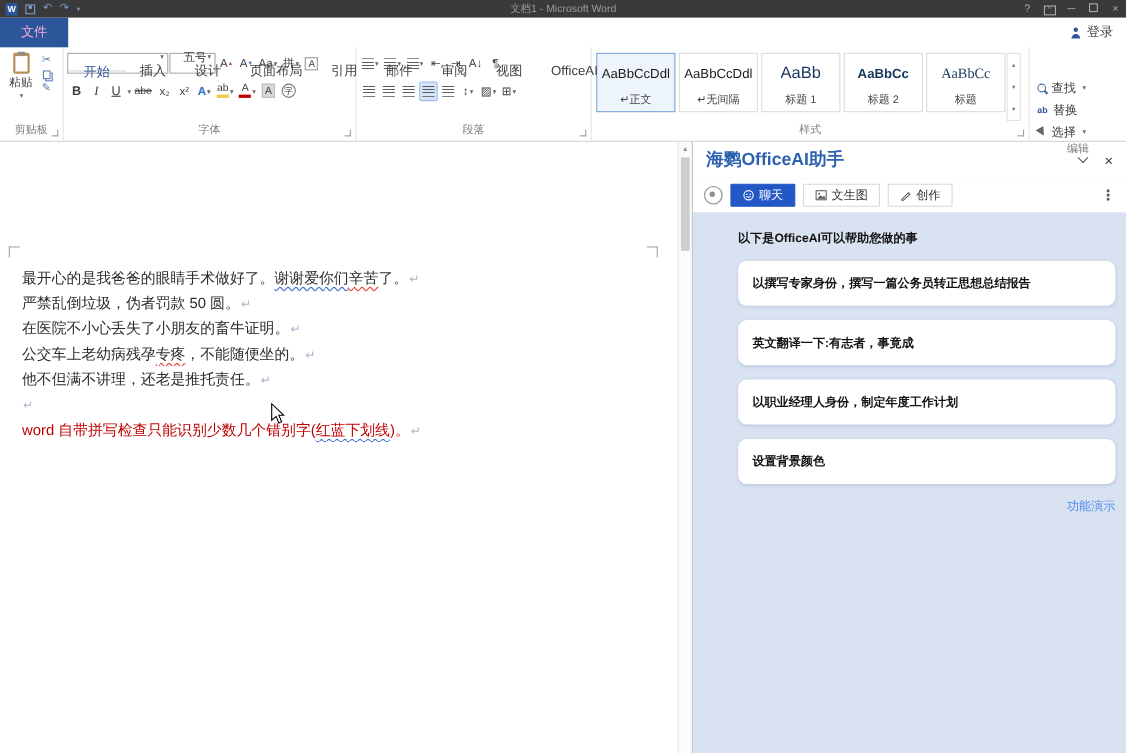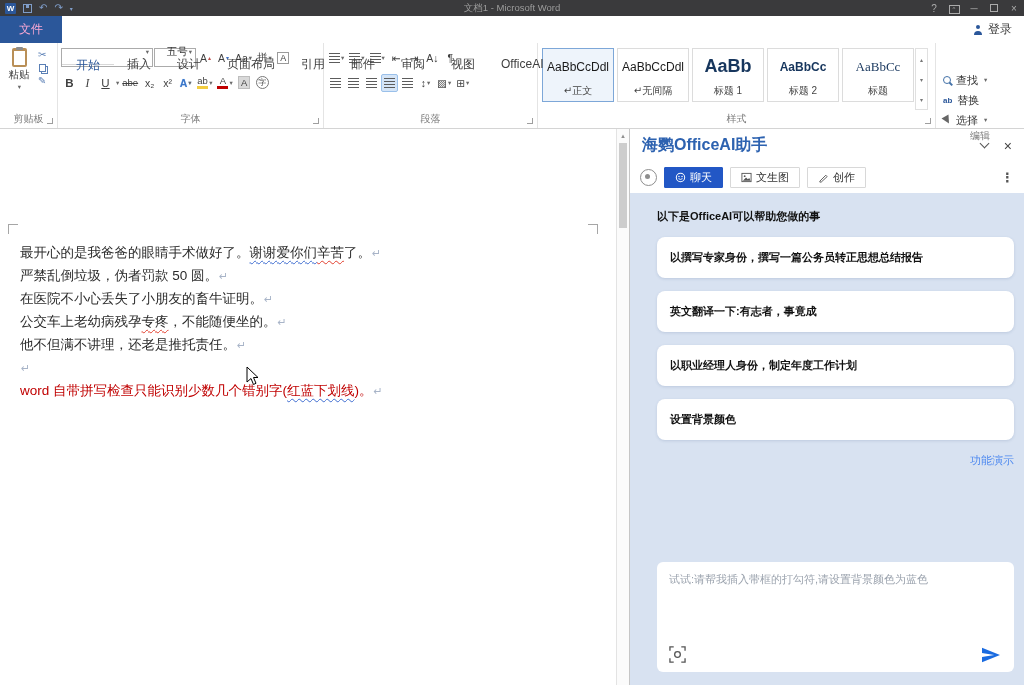--- a/index.html
+++ b/index.html
@@ -68,21 +68,21 @@
   .shadeA { background: #d9d9d9; border: 1px solid #bdbdbd; padding: 0 2px; font-size: 9.5px; }
   .encircle { border: 1px solid #777; border-radius: 50%; width: 13px; height: 13px; font-size: 8px; display: inline-flex; align-items: center; justify-content: center; }
   .boxA { border: 1px solid #9a9a9a; padding: 0 2px; font-size: 9px; }
 
   .styles-body { display: flex; gap: 3px; padding: 3px 1px 2px; }
   .scard { width: 72px; height: 54px; border: 1px solid #dcdcdc; background: #fff; display: flex; flex-direction: column; align-items: center; justify-content: flex-start; padding-bottom: 3px; }
   .scard.sel { border: 1px solid #7da7d8; background: #eef4fb; }
   .sprev { flex: 1; display: flex; align-items: center; white-space: nowrap; overflow: hidden; max-width: 68px; }
   .sname { font-size: 10px; color: #444; white-space: nowrap; }
   .p-body { font-size: 12px; color: #1a1a1a; }
-  .p-h1 { font-size: 18px; font-weight: bold; color: #17365d; }
+  .p-h1 { font-size: 15px; font-weight: normal; color: #17365d; }
   .p-h2 { font-size: 12px; font-weight: bold; color: #17365d; }
   .p-t { font-size: 13px; font-family: "Liberation Serif", serif; color: #17365d; }
   .sscroll { width: 13px; display: flex; flex-direction: column; border: 1px solid #e0e0e0; margin: 3px 0 2px; }
   .sscroll .sc { flex: 1; display: flex; align-items: center; justify-content: center; font-size: 6px; color: #777; }
 
   .ed-body { display: flex; flex-direction: column; justify-content: center; gap: 2px; padding: 2px 2px 0 4px; margin-top: 24px; }
   .edrow { display: flex; align-items: center; gap: 5px; font-size: 11px; color: #333; height: 18px; }
   .mag { width: 8px; height: 8px; border: 1.5px solid #4472a8; border-radius: 50%; position: relative; display: inline-block; }
   .mag::after { content: ""; position: absolute; width: 4px; height: 1.5px; background: #4472a8; transform: rotate(45deg); right: -3px; bottom: -1px; }
   .abic { font-size: 8px; color: #2b579a; font-weight: bold; }
@@ -108,21 +108,21 @@
   .ph { height: 33px; background: #fff; display: flex; align-items: center; padding: 0 12px; }
   .ph .t { font-size: 16px; font-weight: bold; color: #2d62b0; }
   .chev { margin-left: auto; width: 7px; height: 7px; border-right: 1.5px solid #555; border-bottom: 1.5px solid #555; transform: rotate(45deg); margin-top: -4px; }
   .ph .x { margin-left: 16px; font-size: 14px; color: #444; }
   .ptabs { height: 31px; background: #fff; display: flex; align-items: center; padding: 0 10px; gap: 7px; }
   .plogo { width: 17px; height: 17px; border: 1.5px solid #8e8e8e; border-radius: 50%; position: relative; }
   .plogo::after { content: ""; position: absolute; left: 4px; top: 4px; width: 5px; height: 5px; border-radius: 50%; background: #8e8e8e; }
   .ptab { height: 21px; display: flex; align-items: center; gap: 4px; padding: 0 10px; font-size: 11px; background: #fff; border: 1px solid #d8d8d8; color: #333; border-radius: 1px; }
   .ptab.act { background: #2257c5; border-color: #2257c5; color: #fff; }
   .pdots { margin-left: auto; font-size: 13px; color: #555; font-weight: bold; }
-  .pc { position: absolute; top: 64px; left: 0; right: 0; bottom: 0; padding: 10px 10px 0 27px; }
+  .pc { position: absolute; top: 64px; left: 0; right: 0; bottom: 0; padding: 10px 10px 0 41px; }
   .intro { font-size: 11px; font-weight: bold; color: #111; margin: 6px 0 13px; }
   .card { background: #fff; border-radius: 8px; padding: 13px 13px; font-size: 11px; font-weight: bold; color: #111; margin-bottom: 13px; box-shadow: 0 1px 3px rgba(40,70,120,.15); white-space: nowrap; overflow: hidden; }
   .demo { text-align: right; color: #4f8af0; font-size: 11px; }
   .inbox { position: absolute; left: 27px; right: 10px; bottom: 13px; height: 110px; background: #fff; border-radius: 6px; }
   .inbox textarea { width: 100%; height: 72px; border: none; outline: none; resize: none; font-family: "Liberation Sans", "DejaVu Sans", sans-serif; font-size: 11px; padding: 10px 12px; color: #333; background: transparent; }
   .inbox textarea::placeholder { color: #9aa2ad; }
   .scan { position: absolute; left: 12px; bottom: 9px; }
   .send { position: absolute; right: 13px; bottom: 8px; }
 </style>
 </head>
@@ -429,26 +429,16 @@
       </span>
       <span class="pdots">⋮</span>
     </div>
     <div class="pc">
       <div class="intro">以下是OfficeAI可以帮助您做的事</div>
       <div class="card">以撰写专家身份，撰写一篇公务员转正思想总结报告</div>
       <div class="card">英文翻译一下:有志者，事竟成</div>
       <div class="card">以职业经理人身份，制定年度工作计划</div>
       <div class="card">设置背景颜色</div>
       <div class="demo">功能演示</div>
-      <div class="inbox">
-        <textarea placeholder="试试:请帮我插入带框的打勾符,请设置背景颜色为蓝色" style=""></textarea>
-        <svg class="scan" width="17" height="17" viewBox="0 0 18 18">
-            <path d="M1 5 V1 H5 M13 1 H17 V5 M17 13 V17 H13 M5 17 H1 V13" fill="none" stroke="#555" stroke-width="1.4"></path>
-            <circle cx="9" cy="9" r="3" fill="none" stroke="#555" stroke-width="1.4"></circle>
-          </svg>
-        <svg class="send" width="20" height="18" viewBox="0 0 24 22">
-            <path d="M1 20 L23 11 L1 2 L1 8.5 L16 11 L1 13.5 Z" fill="#1a6be0"></path>
-          </svg>
-      </div>
     </div>
   </div>
 
 </div>
 
 </body></html>

